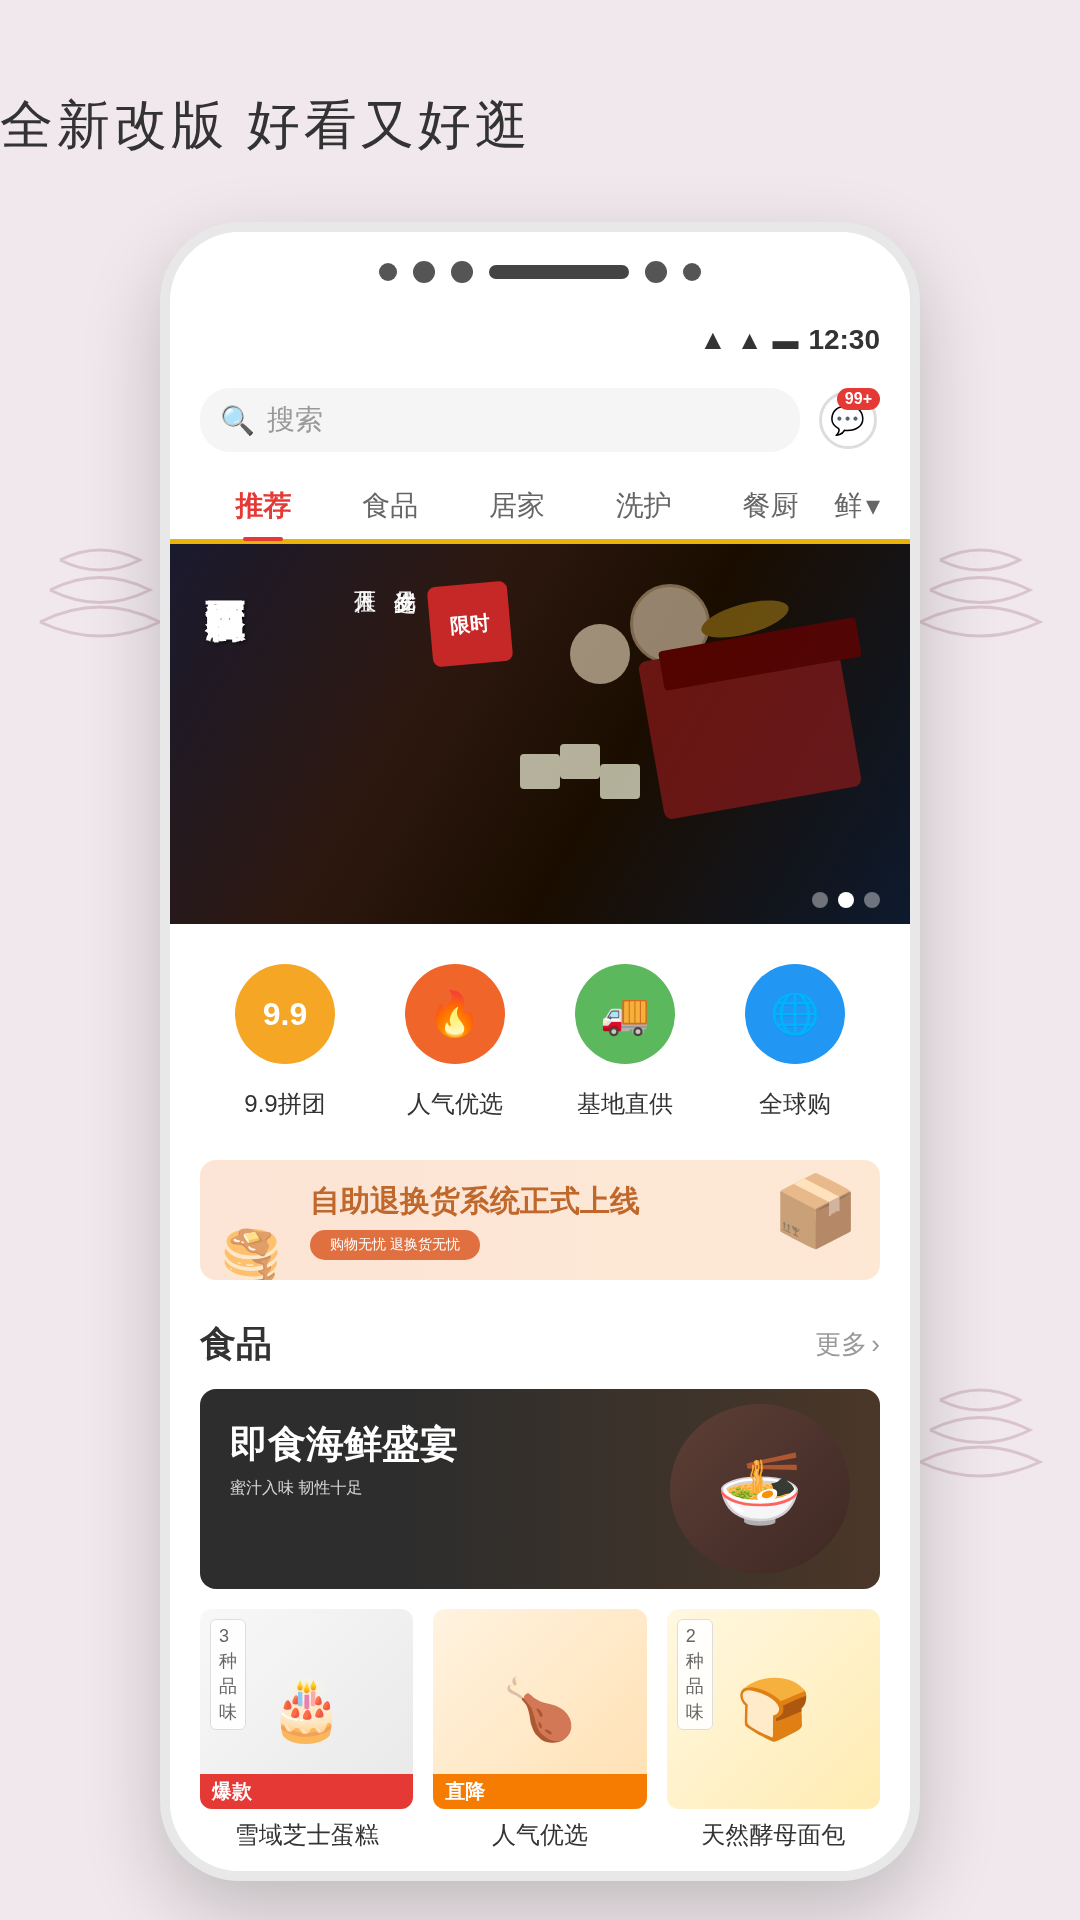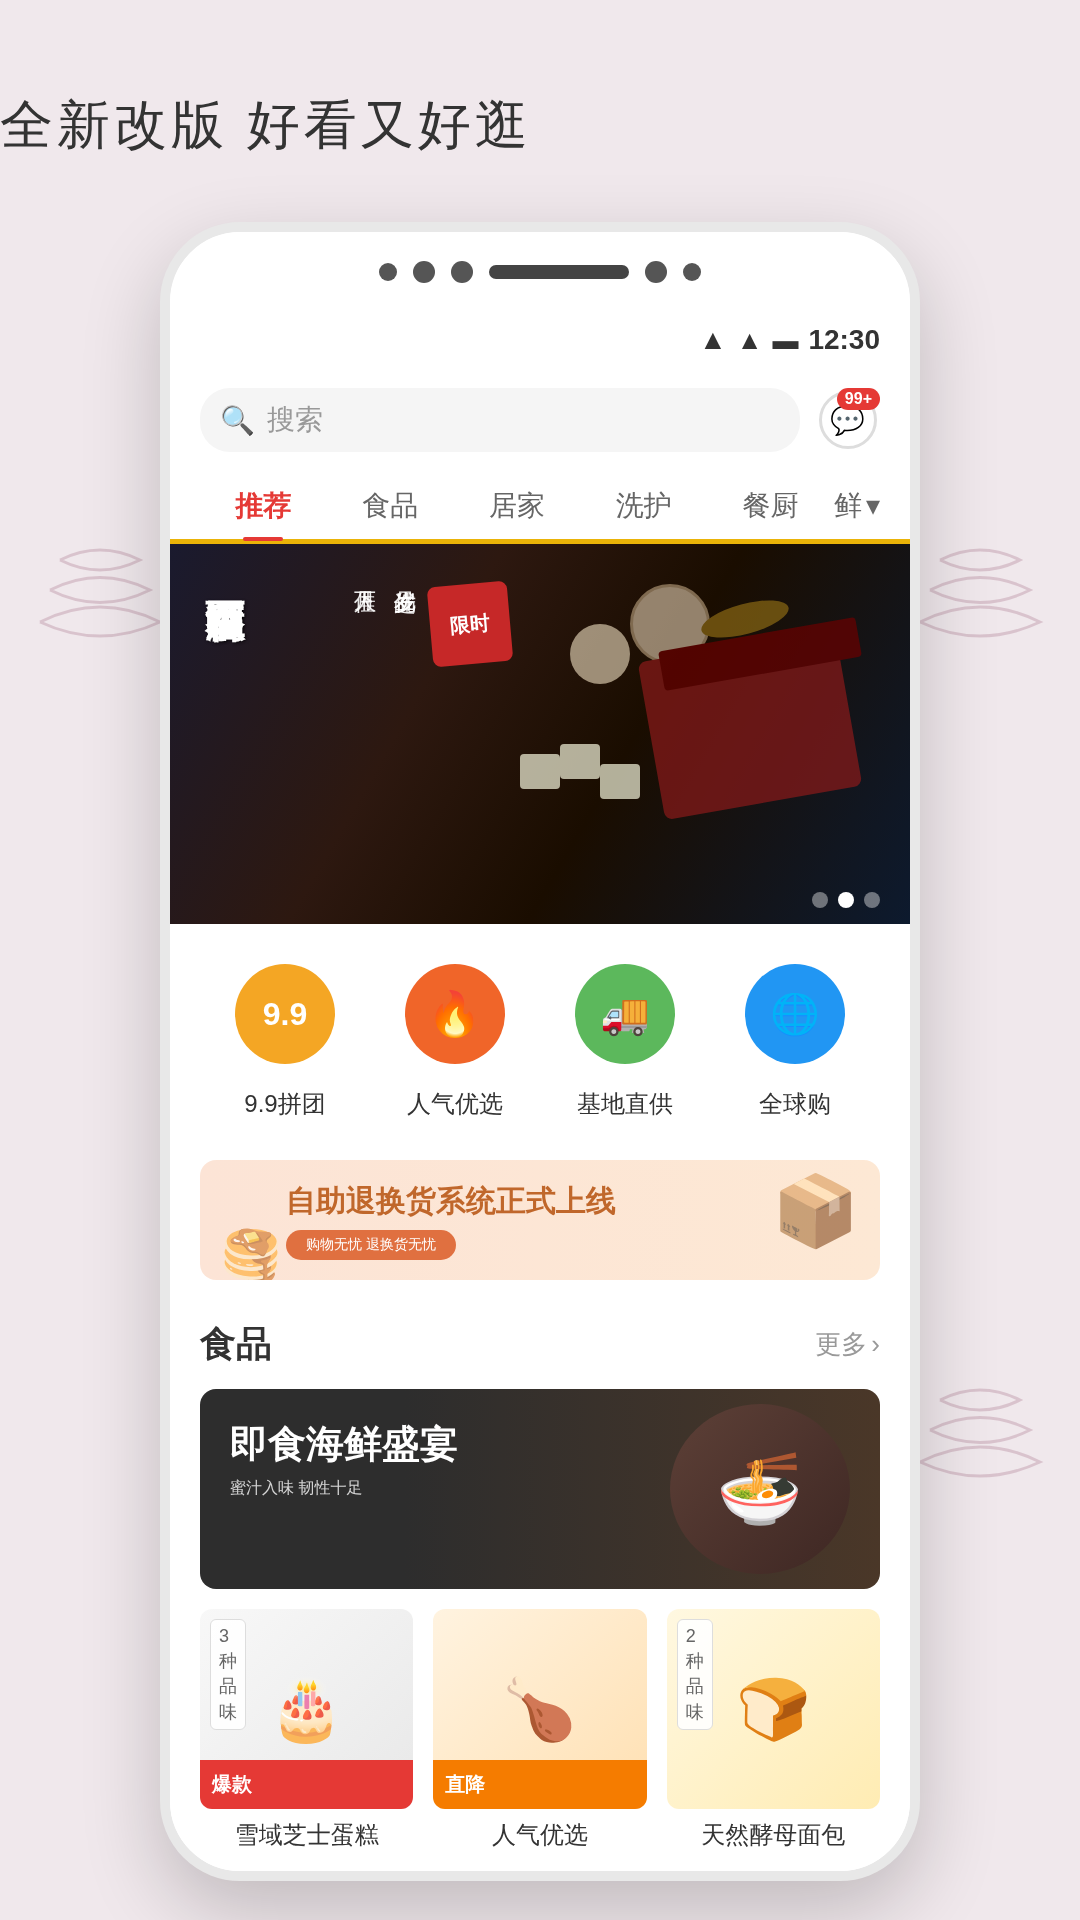--- a/index.html
+++ b/index.html
@@ -414,21 +414,21 @@
       display: flex;
       align-items: center;
       justify-content: center;
     }
 
     .product-badge {
       position: absolute;
       bottom: 0;
       left: 0;
       right: 0;
-      padding: 11px 12px;
+      padding: 4px 12px;
       font-size: 20px;
       color: white;
       font-weight: 600;
     }
 
     .badge-red { background: #e53935; }
     .badge-orange { background: #f57c00; }
 
     .product-name {
       font-size: 24px;
@@ -590,21 +590,21 @@
       <div class="quick-item">
         <div class="quick-icon-circle icon-blue">
           <span style="font-size:40px;">🌐</span>
         </div>
         <span class="quick-icon-label">全球购</span>
       </div>
     </div>
 
     <div class="promo-banner">
       <span style="position:absolute;left:20px;bottom:-5px;font-size:50px;opacity:0.6;">🥞</span>
-      <div class="promo-text-area" style="margin-left:56px;">
+      <div class="promo-text-area" style="margin-left:80px;">
         <div class="promo-main">自助退换货系统正式上线</div>
         <div class="promo-sub-btn">购物无忧 退换货无忧</div>
       </div>
       <div style="position:absolute;right:20px;top:10px;font-size:70px;opacity:0.7;">📦</div>
     </div>
 
     <div>
       <div class="section-header">
         <span class="section-title">食品</span>
         <div class="section-more">

